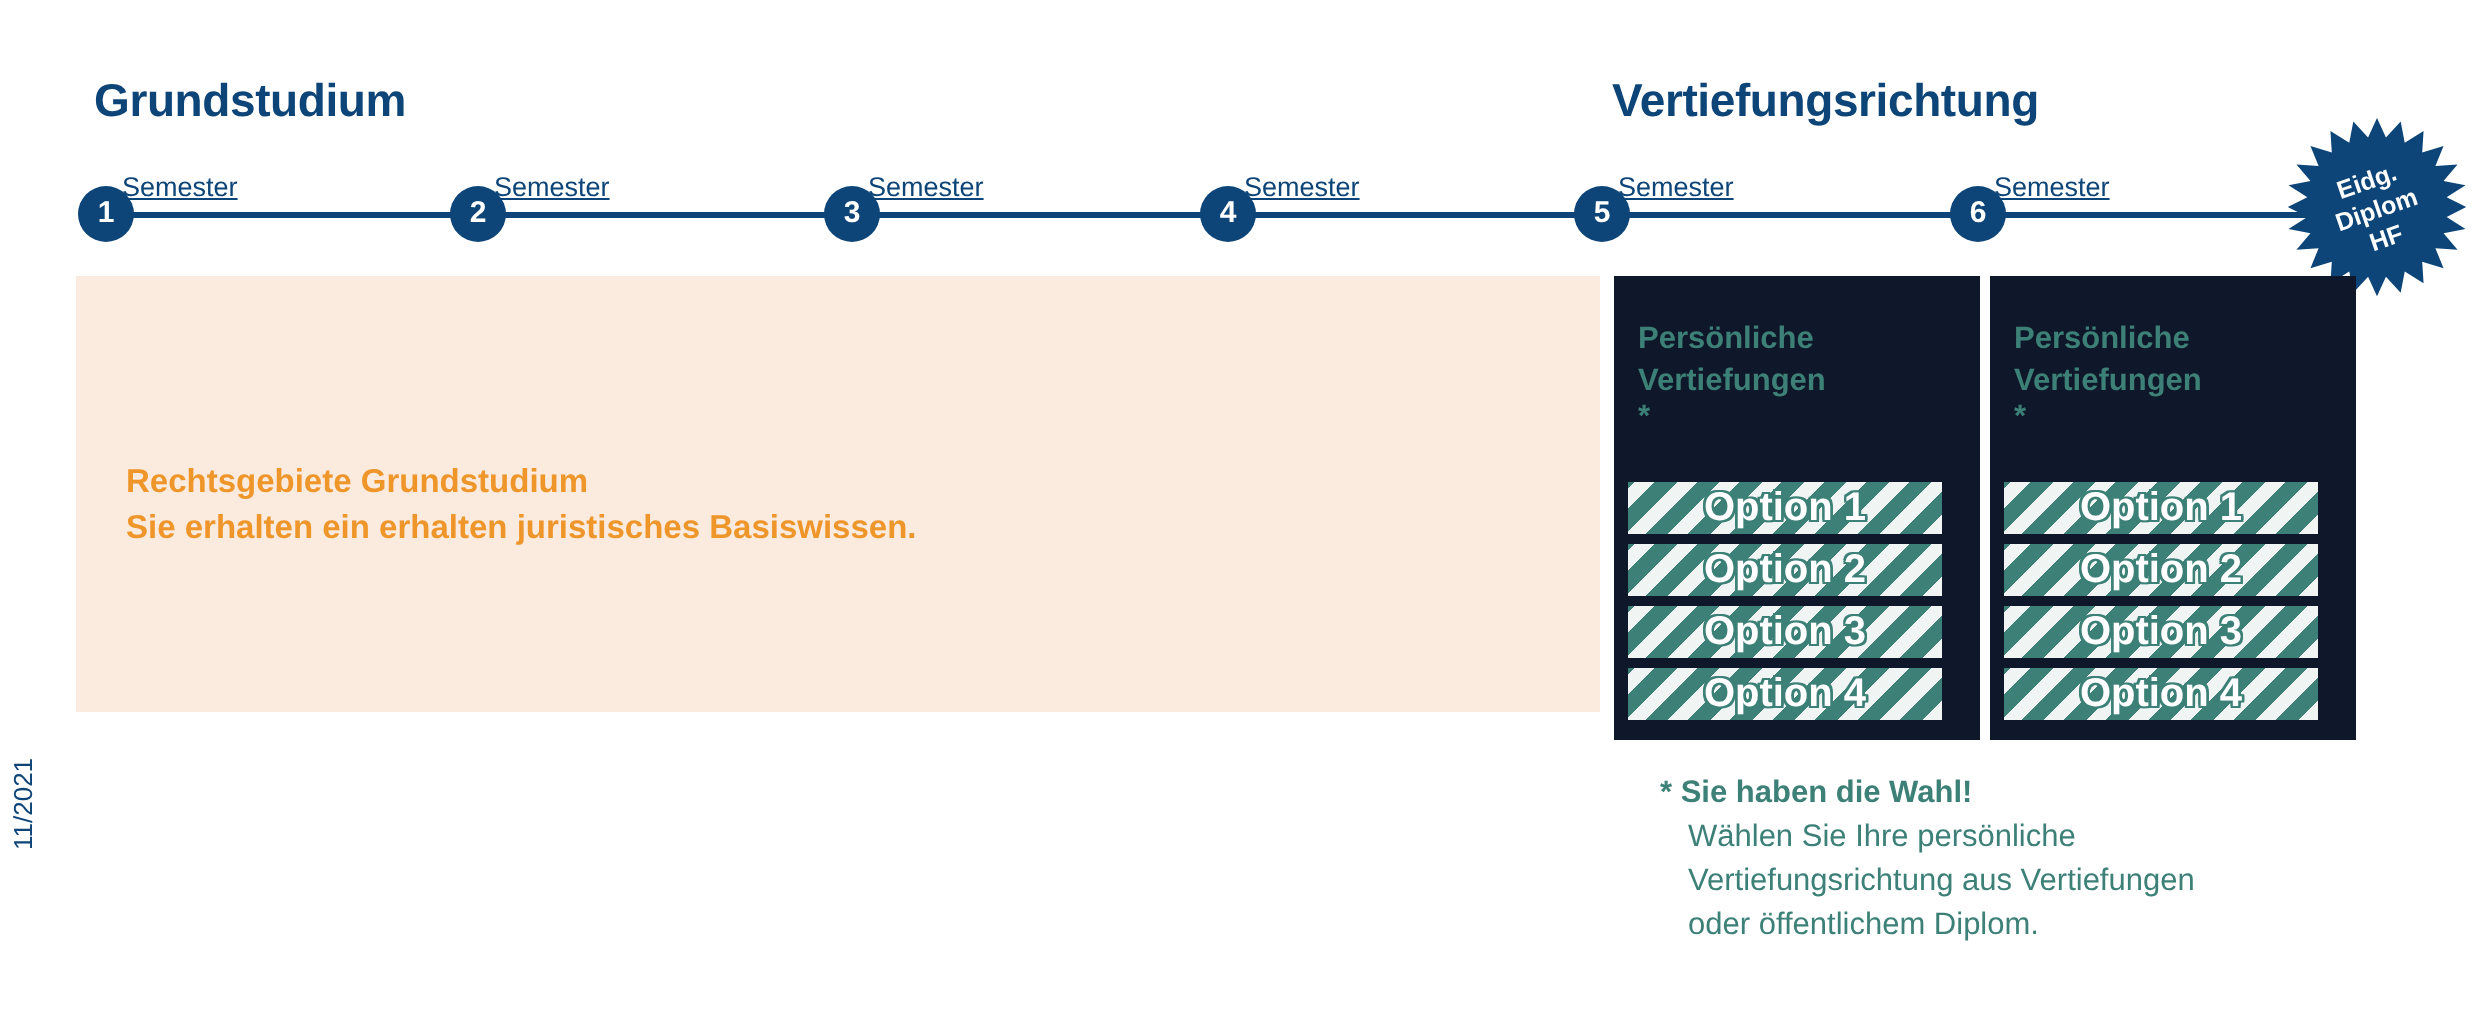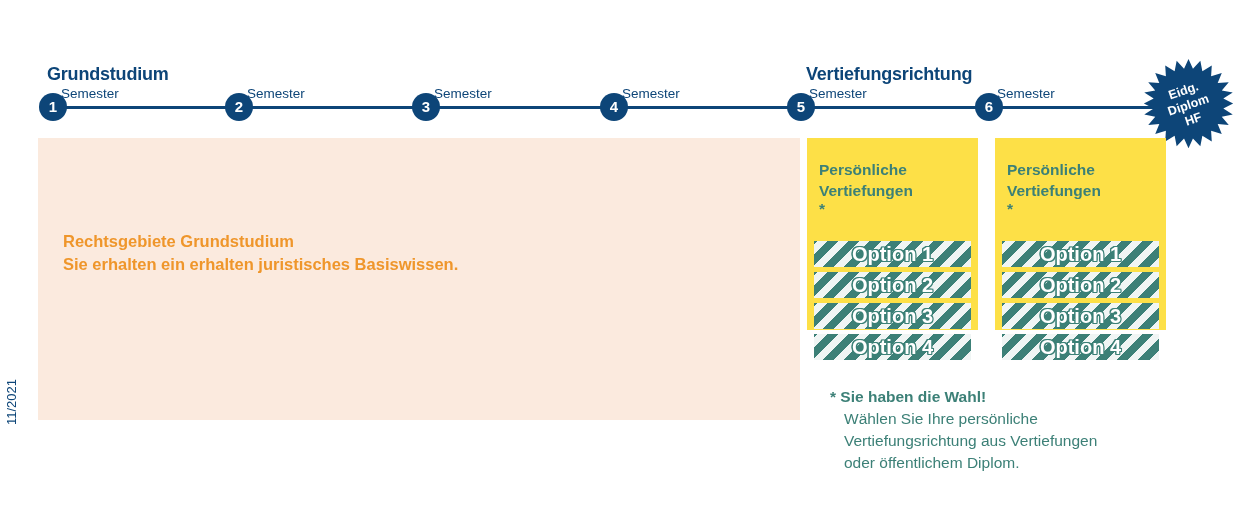--- a/index.html
+++ b/index.html
@@ -16,26 +16,25 @@
     position: relative;
     width: 1240px;
     height: 516px;
     background: #ffffff;
     overflow: hidden;
   }
 
   
   .section-title {
     position: absolute;
-    font-size: 18px;
+    font-size: 23px;
     font-weight: 700;
     color: #0d4578;
     letter-spacing: -0.2px;
     white-space: nowrap;
-    margin-top: 27px;
   }
   #title-grund { left: 47px; top: 37px; }
   #title-vertiefung { left: 806px; top: 37px; }
 
   
   #timeline {
     position: absolute;
     left: 0;
     top: 80px;
     width: 1240px;
@@ -69,20 +68,21 @@
     text-align: center;
   }
   .milestone-label {
     position: absolute;
     left: 22px;
     top: 6px;
     font-size: 13.5px;
     font-weight: 400;
     color: #0d4578;
     white-space: nowrap;
+    text-decoration: underline;
   }
 
   
   #badge {
     position: absolute;
     left: 1140px;
     top: 57px;
     width: 97px;
     height: 97px;
   }
@@ -108,42 +108,43 @@
     text-align: center;
     white-space: nowrap;
   }
 
   
   #panel-basic {
     position: absolute;
     left: 38px;
     top: 138px;
     width: 762px;
-    height: 282px;
+    height: 218px;
     background: #fbeade;
     text-decoration: underline;
   }
   #basic-text {
     position: absolute;
     left: 25px;
     top: 92px;
     color: #ef962b;
     font-size: 16.5px;
     font-weight: 700;
     line-height: 23px;
   }
   #basic-text div { white-space: nowrap; }
 
   
   .panel-deep {
     position: absolute;
     top: 138px;
     width: 171px;
-    height: 192px;
-    background: #fde047;
+    height: 232px;
+    background: #0f172a;
+    padding-left: 12px;
   }
   #panel-deep-5 { left: 807px; }
   #panel-deep-6 { left: 995px; }
 
   .deep-heading {
     position: absolute;
     left: 12px;
     top: 21px;
     color: #3c8077;
     font-size: 15.5px;

